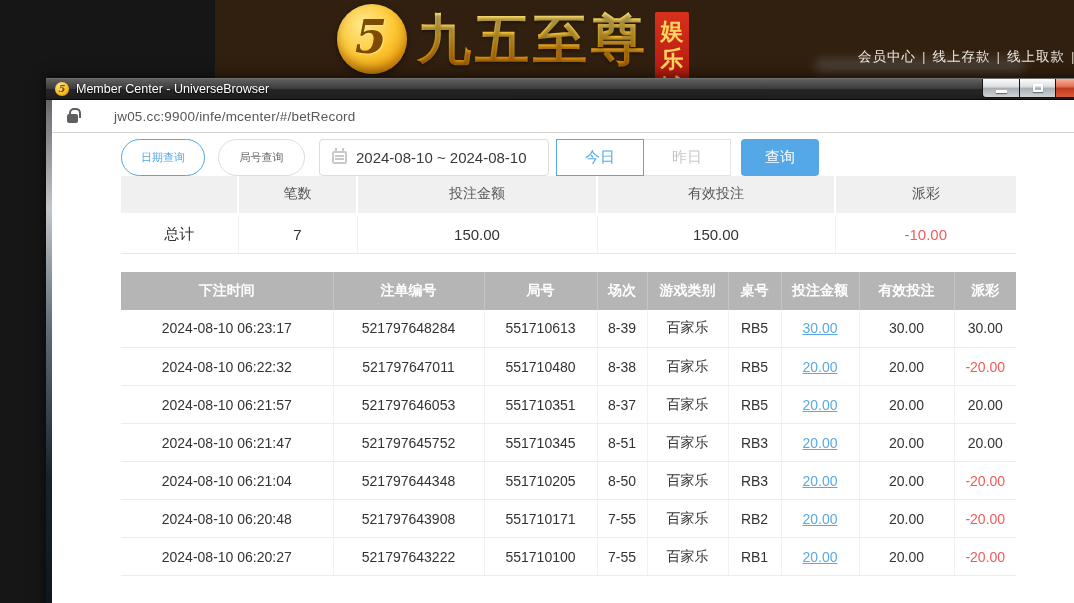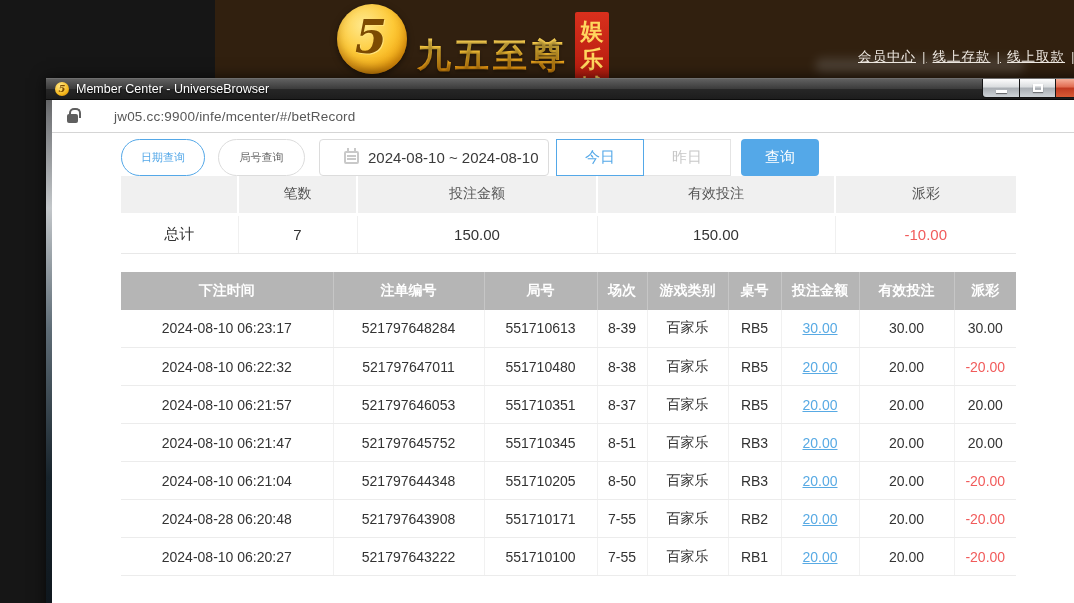--- a/index.html
+++ b/index.html
@@ -17,35 +17,35 @@
     width:70px; height:70px; border-radius:50%;
     background:radial-gradient(circle at 38% 30%, #ffe98e 0%, #fdc937 45%, #efa10c 78%, #cc7e00 100%);
     box-shadow:inset 0 -6px 10px rgba(120,60,0,.45), 0 2px 6px rgba(0,0,0,.5);
     display:flex; align-items:center; justify-content:center;
   }
   .logo-five {
     font-family:"DejaVu Serif","Liberation Serif",serif; font-style:italic; font-weight:bold;
     font-size:46px; color:#7c4a02; text-shadow:1px 1px 0 #ffe27a; transform:translate(-1px,-2px);
   }
   .logo-title {
-    margin-left:10px; margin-top:18px; font-size:34px; font-weight:bold; letter-spacing:4px; line-height:66px;
+    margin-left:10px; margin-top:2px; font-size:54px; font-weight:bold; letter-spacing:4px; line-height:66px;
     color:var(--gold,#f7b724);
     background:linear-gradient(180deg,#ffe47a 8%,#fdc93a 42%,#ef9b10 70%,#d87f05 95%);
     -webkit-background-clip:text; background-clip:text; -webkit-text-fill-color:transparent;
     text-shadow:0 2px 3px rgba(0,0,0,.35);
   }
   .logo-badge {
     margin-left:6px; margin-top:8px; width:34px; padding:5px 0 4px;
     background:linear-gradient(180deg,#d8301d,#a21106); border-radius:2px;
     display:flex; flex-direction:column; align-items:center; height:100px; overflow:hidden;
   }
   .badge-char { font-size:23px; line-height:28px; font-weight:bold; color:#ffd75e; }
   .top-nav {
     position:absolute; left:858px; top:48px; width:216px; height:20px; overflow:hidden;
-    white-space:nowrap; font-size:13.5px; color:#efe9e2; letter-spacing:1px;text-decoration:underline;
+    white-space:nowrap; font-size:13.5px; color:#efe9e2; letter-spacing:1px;
   }
   .top-nav a { color:#efe9e2; text-decoration:none; }
   .top-nav .sep { color:#d8d2ca; margin:0 6px; }
   .blur-shape { position:absolute; filter:blur(5px); border-radius:8px; }
   .blur1 { left:600px; top:58px; width:210px; height:15px; background:#8a8a8a; opacity:.28; }
 
   
   .window {
     position:absolute; left:46px; top:78px; width:1060px; height:560px;
     background:linear-gradient(180deg,#4c4c4c 0px,#77797c 40px,#c3c7ca 130px,#5f6d77 250px,#17232b 400px,#0d141a 100%);
@@ -92,21 +92,21 @@
   
   .filter-row { display:flex; align-items:center; height:37px; margin-top:0; }
   .pill {
     height:37px; border-radius:19px; background:#fff; font-size:11px;
     display:flex; align-items:center; justify-content:center; cursor:pointer;
   }
   .pill.active { width:84px; border:1px solid var(--accent_blue,#54a8e8); color:var(--accent_blue,#54a8e8); }
   .pill.inactive { width:87px; margin-left:13px; border:1px solid #dcdcdc; color:#666;text-align:right; }
   .date-input {
     margin-left:14px; width:230px; height:37px; border:1px solid #dcdcdc; border-radius:4px;
-    display:flex; align-items:center; padding-left:24px; cursor:text; background:#fff;
+    display:flex; align-items:center; padding-left:12px; cursor:text; background:#fff;
   }
   .cal-icon { position:relative; width:15px; height:13px; border:2px solid #c9c9c9; border-radius:2px; }
   .cal-icon::before { content:""; position:absolute; left:1px; top:-5px; width:2px; height:4px; background:#c9c9c9; box-shadow:7px 0 0 #c9c9c9; }
   .cal-icon::after { content:""; position:absolute; left:1px; top:2px; width:9px; height:2px; background:#c9c9c9; box-shadow:0 3px 0 #c9c9c9; }
   .date-text { margin-left:9px; font-size:15px; color:#3a3a3a; }
   .seg-group { display:flex; margin-left:8px; }
   .seg {
     width:88px; height:37px; background:#fff; border:1px solid #e4e4e4; margin-left:-1px;
     display:flex; align-items:center; justify-content:center; font-size:15px; color:#c8c8c8; cursor:pointer;
   }
@@ -308,21 +308,21 @@
     <td>521797644348</td>
     <td>551710205</td>
     <td>8-50</td>
     <td>百家乐</td>
     <td>RB3</td>
     <td><a class="amount-link">20.00</a></td>
     <td>20.00</td>
     <td class="neg">-20.00</td>
   </tr>
             <tr>
-    <td>2024-08-28 06:20:48</td>
+    <td>2024-08-10 06:20:48</td>
     <td>521797643908</td>
     <td>551710171</td>
     <td>7-55</td>
     <td>百家乐</td>
     <td>RB2</td>
     <td><a class="amount-link">20.00</a></td>
     <td>20.00</td>
     <td class="neg">-20.00</td>
   </tr>
             <tr>

